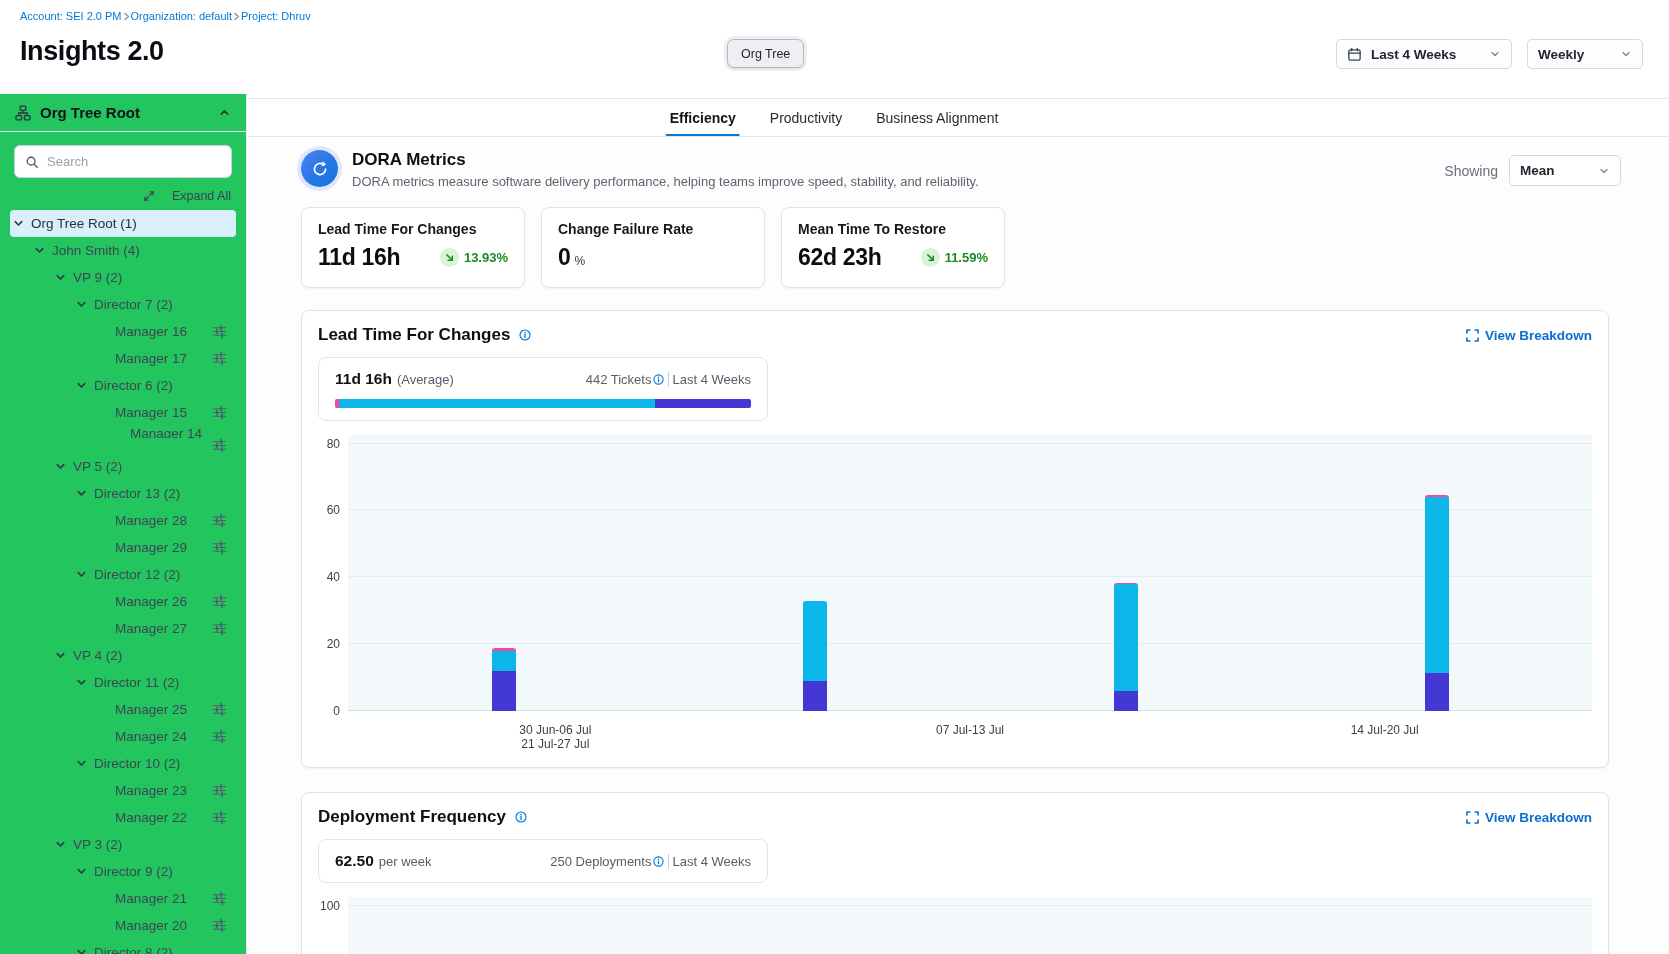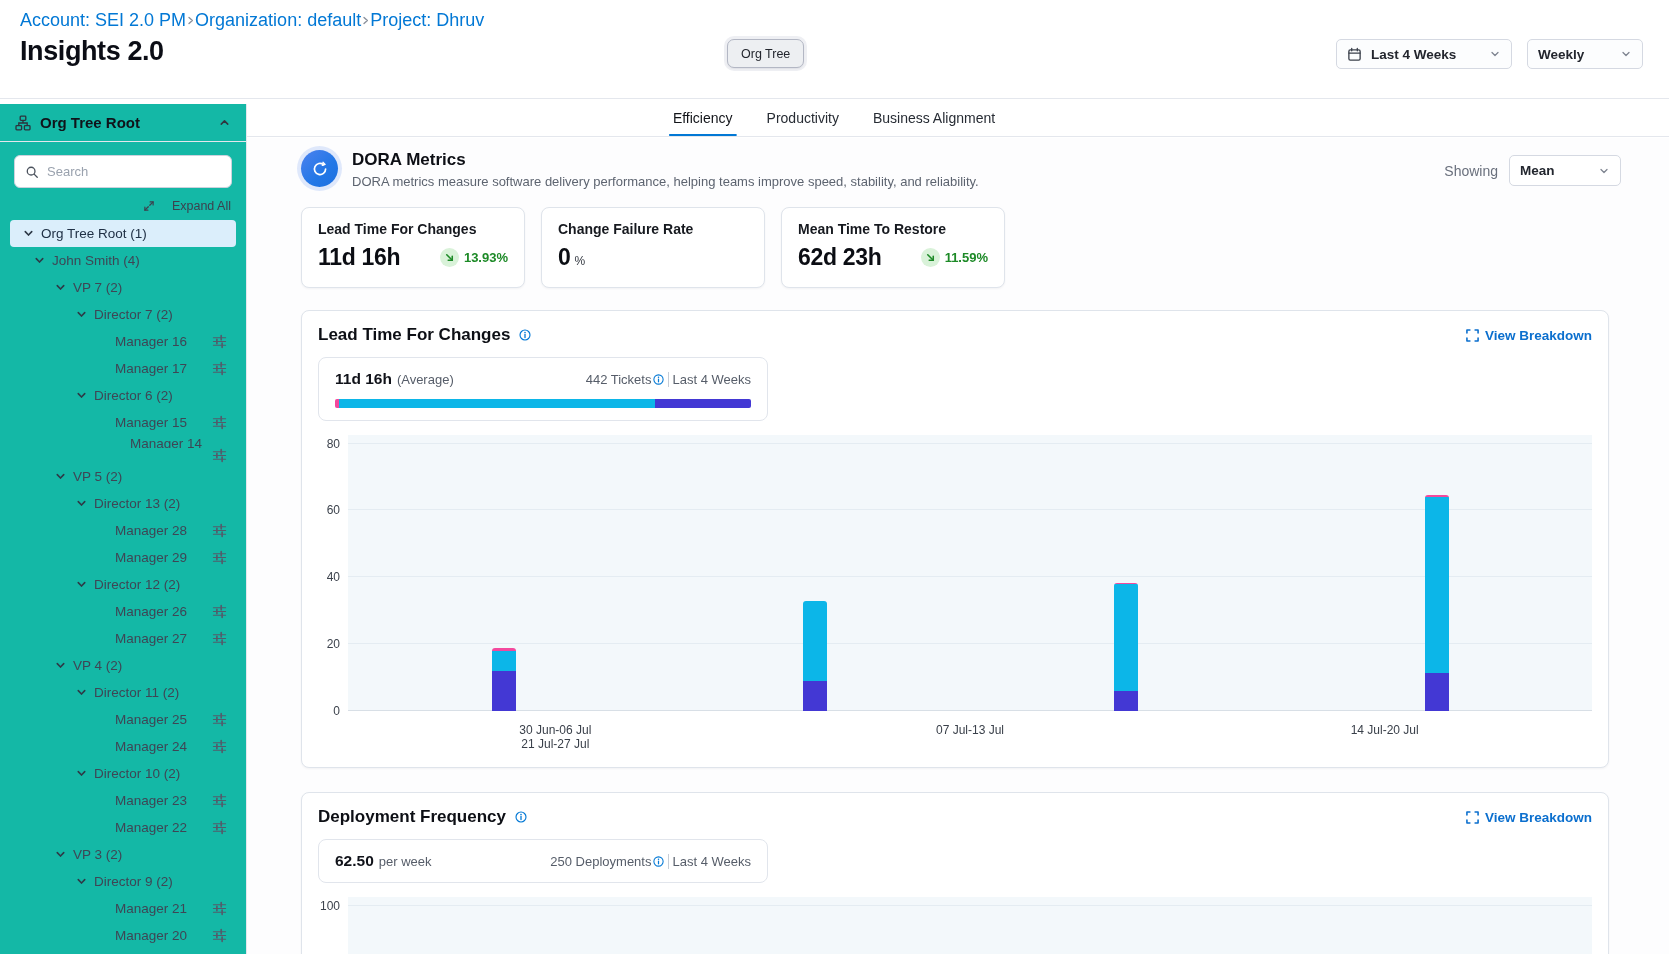--- a/index.html
+++ b/index.html
@@ -3,56 +3,56 @@
 <meta charset="utf-8">
 <style>
   * { margin:0; padding:0; box-sizing:border-box; }
   html,body { width:1669px; height:954px; overflow:hidden; }
   body { font-family:"Liberation Sans","DejaVu Sans",sans-serif; background:#fff; color:#1c2026; position:relative; }
   a { text-decoration:none; }
   svg { display:block; }
 
   
   .app-header { position:absolute; top:0; left:0; width:100%; height:99px; background:#fff; border-bottom:1px solid #e4e7ed; }
-  .breadcrumb { position:absolute; top:10px; left:20px; display:flex; align-items:center; font-size:18px; }
+  .breadcrumb { position:absolute; top:10px; left:20px; display:flex; align-items:center; font-size:11px; }
   .breadcrumb a { color:#0278d5; }
   .crumb-sep { color:#8a909b; }
   .page-title { position:absolute; top:36px; left:20px; font-size:27px; font-weight:700; color:#0b0d15; letter-spacing:-0.4px; }
   .org-tree-btn { position:absolute; left:727px; top:39px; height:29px; padding:0 13px; display:flex; align-items:center;
     background:#edeff2; border:1px solid #b3b7c4; border-radius:7px; font-size:12.5px; color:#23262e; cursor:pointer;
     box-shadow:0 0 0 3px rgba(178,184,199,.22), 0 1px 1px rgba(40,41,61,.08); }
   .hdr-select { position:absolute; top:39px; height:30px; background:#fcfdfe; border:1px solid #d5d9e2; border-radius:5px;
     display:flex; align-items:center; padding:0 10px; gap:9px; font-size:13.5px; font-weight:700; color:#23262e; cursor:pointer; }
   .hdr-select .grow { flex:1; }
   .sel-daterange { right:157px; width:176px; }
   .sel-granularity { right:26px; width:116px; }
   .chev { color:#7e8490; }
 
   
-  .sidebar { position:absolute; top:104px; left:0; bottom:0; width:247px; background:#14b8a6; border-right:1px solid #e4e7ed; overflow:hidden; }
+  .sidebar { position:absolute; top:94px; left:0; bottom:0; width:247px; background:#22c55e; border-right:1px solid #e4e7ed; overflow:hidden; }
   .sidebar-header { height:38px; display:flex; align-items:center; gap:9px; padding:0 15px; border-bottom:1px solid #e4e7ed; }
   .sidebar-header .ttl { font-size:15px; font-weight:700; color:#10131a; }
   .sidebar-header .collapse { margin-left:auto; color:#30363f; cursor:pointer; }
   .search-box { margin:13px 14px 0; height:33px; border:1px solid #ccd2dd; border-radius:6px; display:flex; align-items:center; gap:8px; padding:0 10px; background:#fff; }
   .search-box input { border:none; outline:none; width:100%; font-size:13px; color:#333a44; font-family:inherit; background:transparent; }
   .search-box input::placeholder { color:#9aa2ae; }
   .expand-all { display:flex; justify-content:flex-end; align-items:center; gap:17px; padding:11px 15px 7px; font-size:12.5px; color:#3c414e; cursor:pointer; }
   .tree { padding:0 10px; }
   .tree-row { height:27px; display:flex; align-items:center; border-radius:4px; font-size:13.5px; color:#3e4655; cursor:pointer; }
   .tree-row.selected { background:#dbeefb; color:#203146; }
   .tree-chev { width:19px; display:flex; align-items:center; flex-shrink:0; }
   .tree-spacer { width:19px; flex-shrink:0; }
   .tree-label { white-space:nowrap; overflow:hidden; text-overflow:ellipsis; }
   .row-sliders { margin-left:auto; margin-right:9px; color:#525c6b; display:flex; cursor:pointer; }
 
   
   .tabbar { position:absolute; left:247px; right:0; top:99px; height:38px; background:#fff; border-bottom:1px solid #e4e7ed; }
   .tabs { position:absolute; left:587px; top:0; height:100%; transform:translateX(-50%); display:flex; gap:30px; }
   .tab { display:flex; align-items:center; font-size:14px; color:#272c34; position:relative; cursor:pointer; padding:0 2px; }
-  .tab.active { font-weight:400; color:#121419; }
+  .tab.active { font-weight:700; color:#121419; }
   .tab.active::after { content:""; position:absolute; left:-2px; right:-2px; bottom:0; height:2.5px; background:#0278d5; border-radius:2px; }
 
   
   .main-content { position:absolute; left:247px; top:138px; right:0; bottom:0; background:#fdfdfe; overflow:hidden; padding:0 60px 0 54px; }
   .dora-header { display:flex; align-items:flex-start; margin-top:12px; }
   .dora-icon { width:37px; height:37px; border-radius:50%; background:linear-gradient(135deg,#4d82ef 0%,#2277e6 60%,#1d6fe0 100%);
     display:flex; align-items:center; justify-content:center; box-shadow:0 0 0 4px rgba(90,140,240,.18); flex-shrink:0; }
   .dora-text { margin-left:14px; }
   .dora-title { font-size:17px; font-weight:700; color:#0d0f15; }
   .dora-sub { font-size:13px; color:#5d6470; margin-top:4px; }
@@ -179,21 +179,21 @@
         <svg width="12" height="12" viewBox="0 0 16 16" fill="none" stroke="#3c414e" stroke-width="1.6" stroke-linecap="round" stroke-linejoin="round">
           <path d="M9.5 2.5h4v4"></path>
           <path d="M13.5 2.5L9 7"></path>
           <path d="M6.5 13.5h-4v-4"></path>
           <path d="M2.5 13.5L7 9"></path>
         </svg>
       </span>
     <span>Expand All</span>
   </div>
   <div class="tree" id="tree">
-      <div class="tree-row selected" style="padding-left: 12px;">
+      <div class="tree-row selected" style="padding-left: 2px;">
         <span class="tree-chev">
           <svg width="13" height="13" viewBox="0 0 14 14" fill="none" stroke="#2e3947" stroke-width="1.7" stroke-linecap="round" stroke-linejoin="round">
             <polyline points="3.5,5 7,8.7 10.5,5"></polyline>
           </svg>
         </span>
         <span class="tree-label">Org Tree Root (1)</span>
       </div>
       <div class="tree-row" style="padding-left: 23px;">
         <span class="tree-chev">
           <svg width="13" height="13" viewBox="0 0 14 14" fill="none" stroke="#2e3947" stroke-width="1.7" stroke-linecap="round" stroke-linejoin="round">
@@ -201,21 +201,21 @@
           </svg>
         </span>
         <span class="tree-label">John Smith (4)</span>
       </div>
       <div class="tree-row" style="padding-left: 44px;">
         <span class="tree-chev">
           <svg width="13" height="13" viewBox="0 0 14 14" fill="none" stroke="#2e3947" stroke-width="1.7" stroke-linecap="round" stroke-linejoin="round">
             <polyline points="3.5,5 7,8.7 10.5,5"></polyline>
           </svg>
         </span>
-        <span class="tree-label">VP 7 (2)</span>
+        <span class="tree-label">VP 9 (2)</span>
       </div>
       <div class="tree-row" style="padding-left: 65px;">
         <span class="tree-chev">
           <svg width="13" height="13" viewBox="0 0 14 14" fill="none" stroke="#2e3947" stroke-width="1.7" stroke-linecap="round" stroke-linejoin="round">
             <polyline points="3.5,5 7,8.7 10.5,5"></polyline>
           </svg>
         </span>
         <span class="tree-label">Director 7 (2)</span>
       </div>
       <div class="tree-row" style="padding-left: 86px;">

